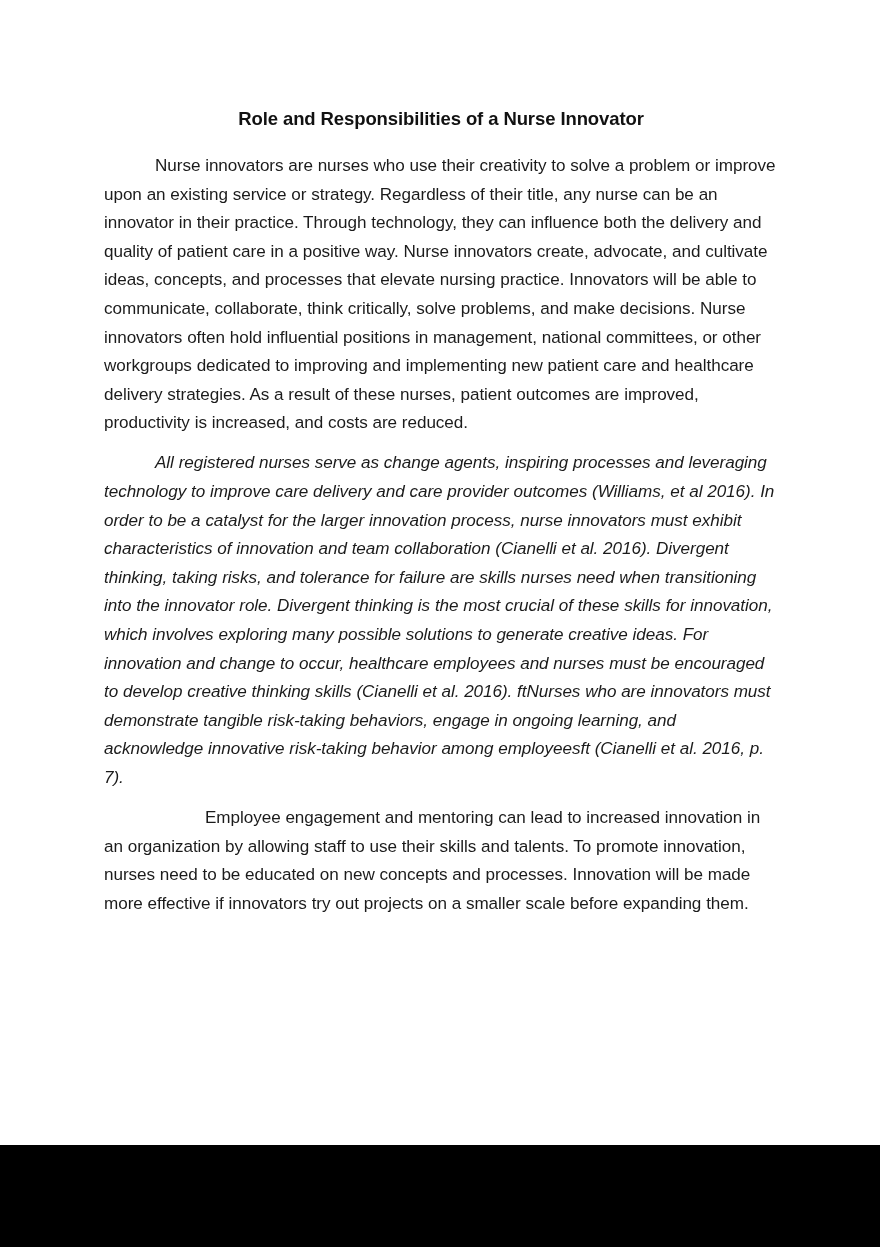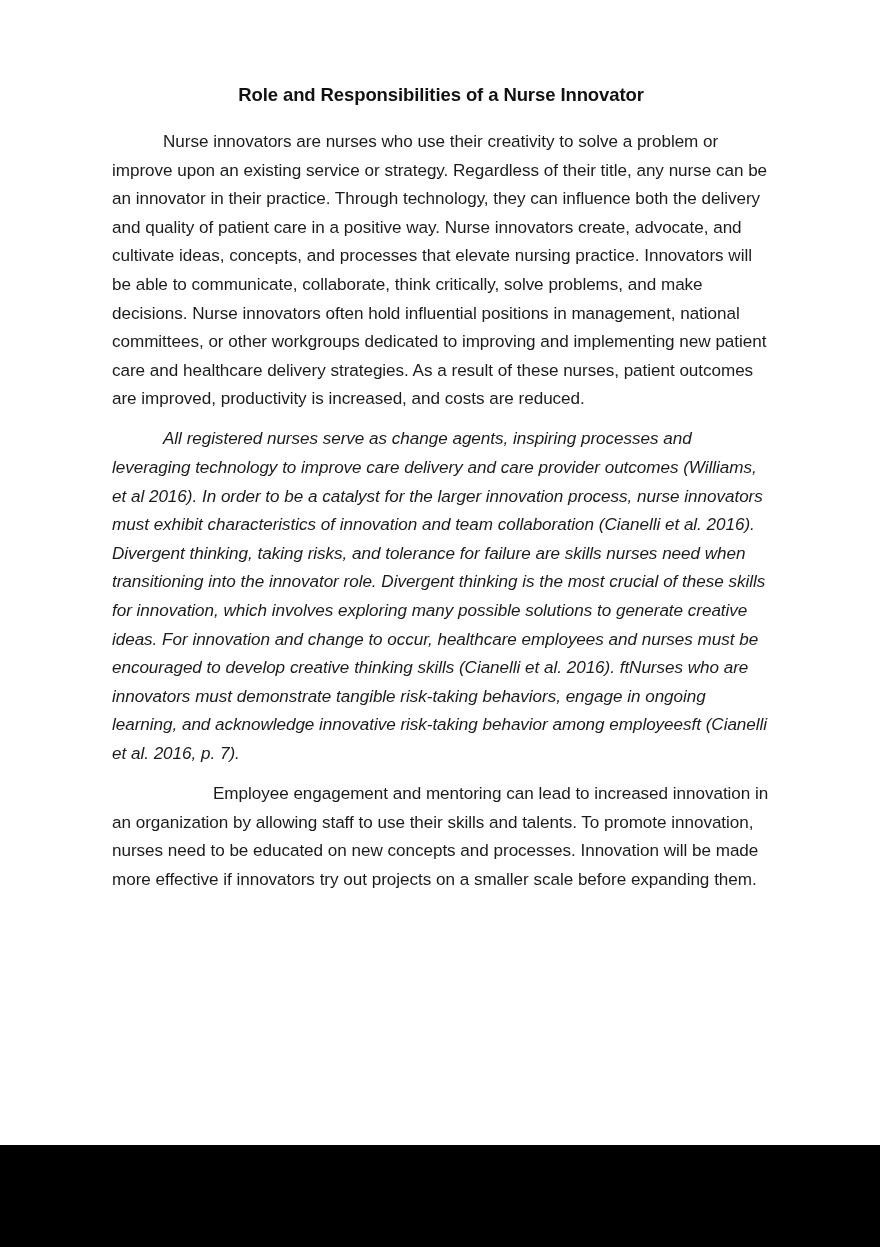--- a/index.html
+++ b/index.html
@@ -23,29 +23,29 @@
     top: 0;
     width: 674px;
   }
 
   .doc-title {
     text-align: center;
     font-size: 18.5px;
     font-weight: bold;
     color: #111111;
     margin: 0;
-    padding-top: 84px;
+    padding-top: 108px;
     letter-spacing: -0.1px;
   }
 
   .para {
     font-size: 17.1px;
     line-height: 28.6px;
     color: #1b1b1b;
-    margin: 8px;
+    margin: 0;
     text-align: left;
     letter-spacing: -0.05px;
     word-spacing: 0.1px;
   }
 
   .para-1 { margin-top: 22px; text-indent: 51px; }
   .para-2 { margin-top: 11.5px; text-indent: 51px; font-style: italic; }
   .para-3 { margin-top: 11.5px; text-indent: 101px; }
 
   .bottom-bar {

